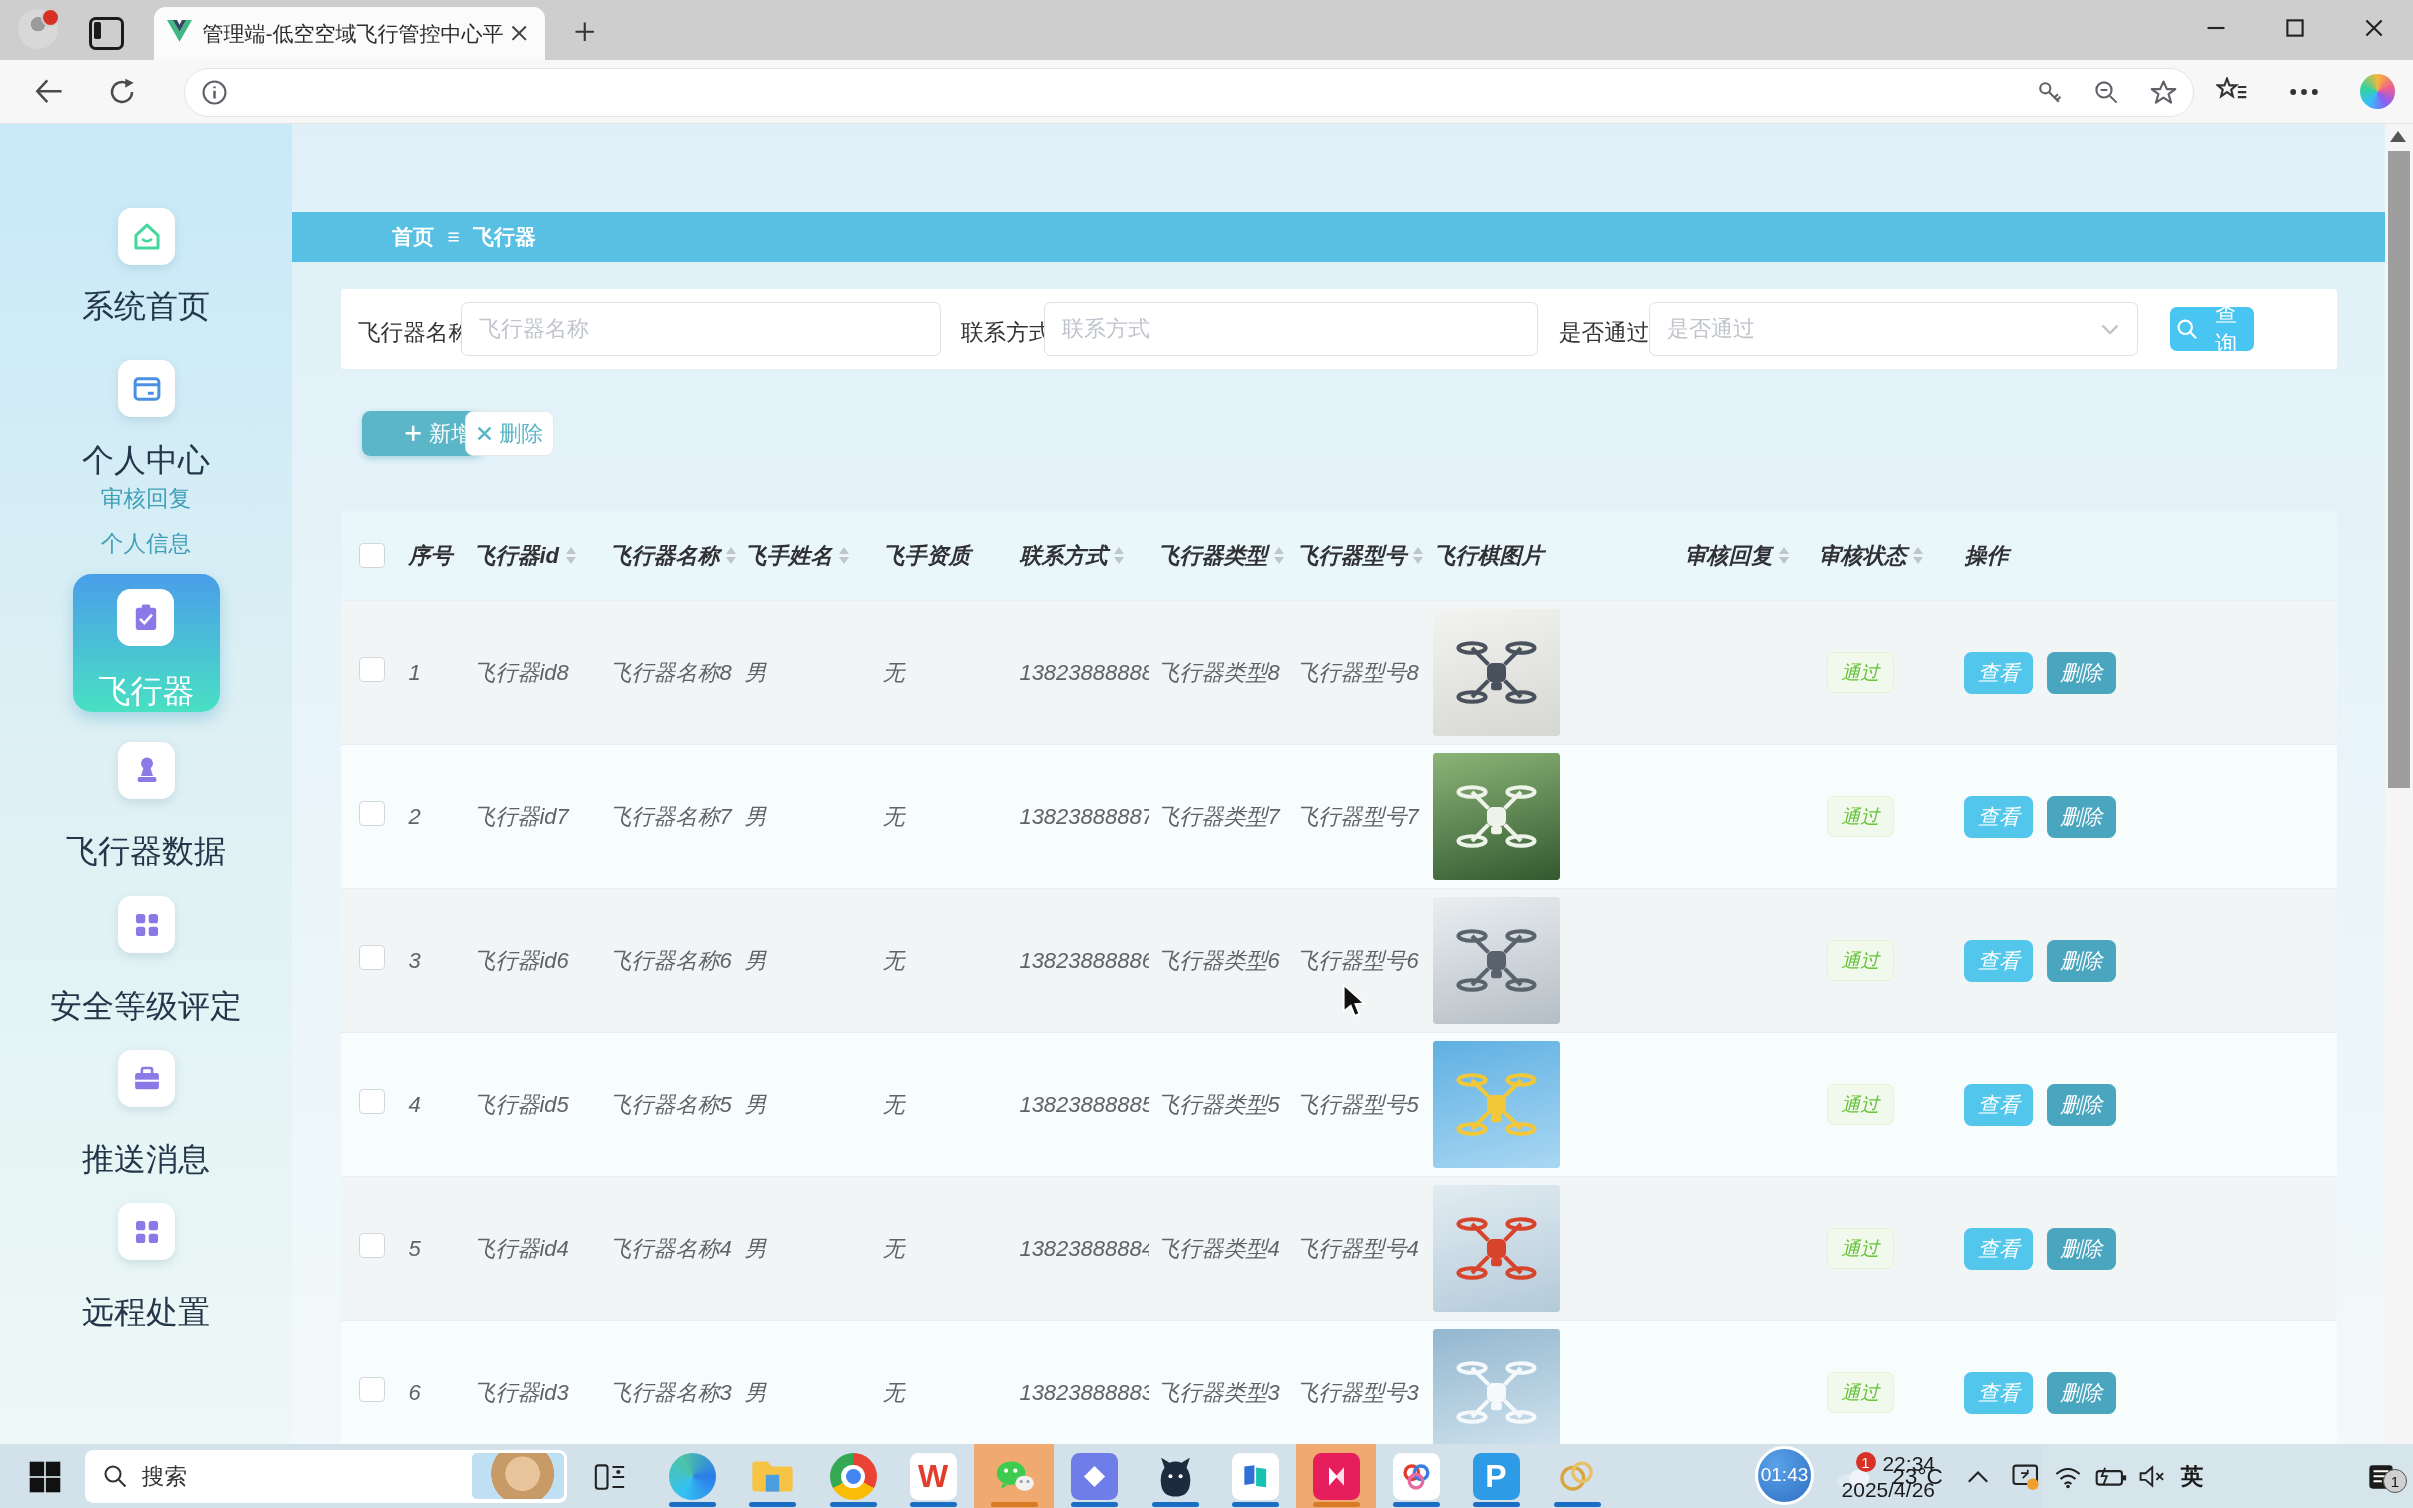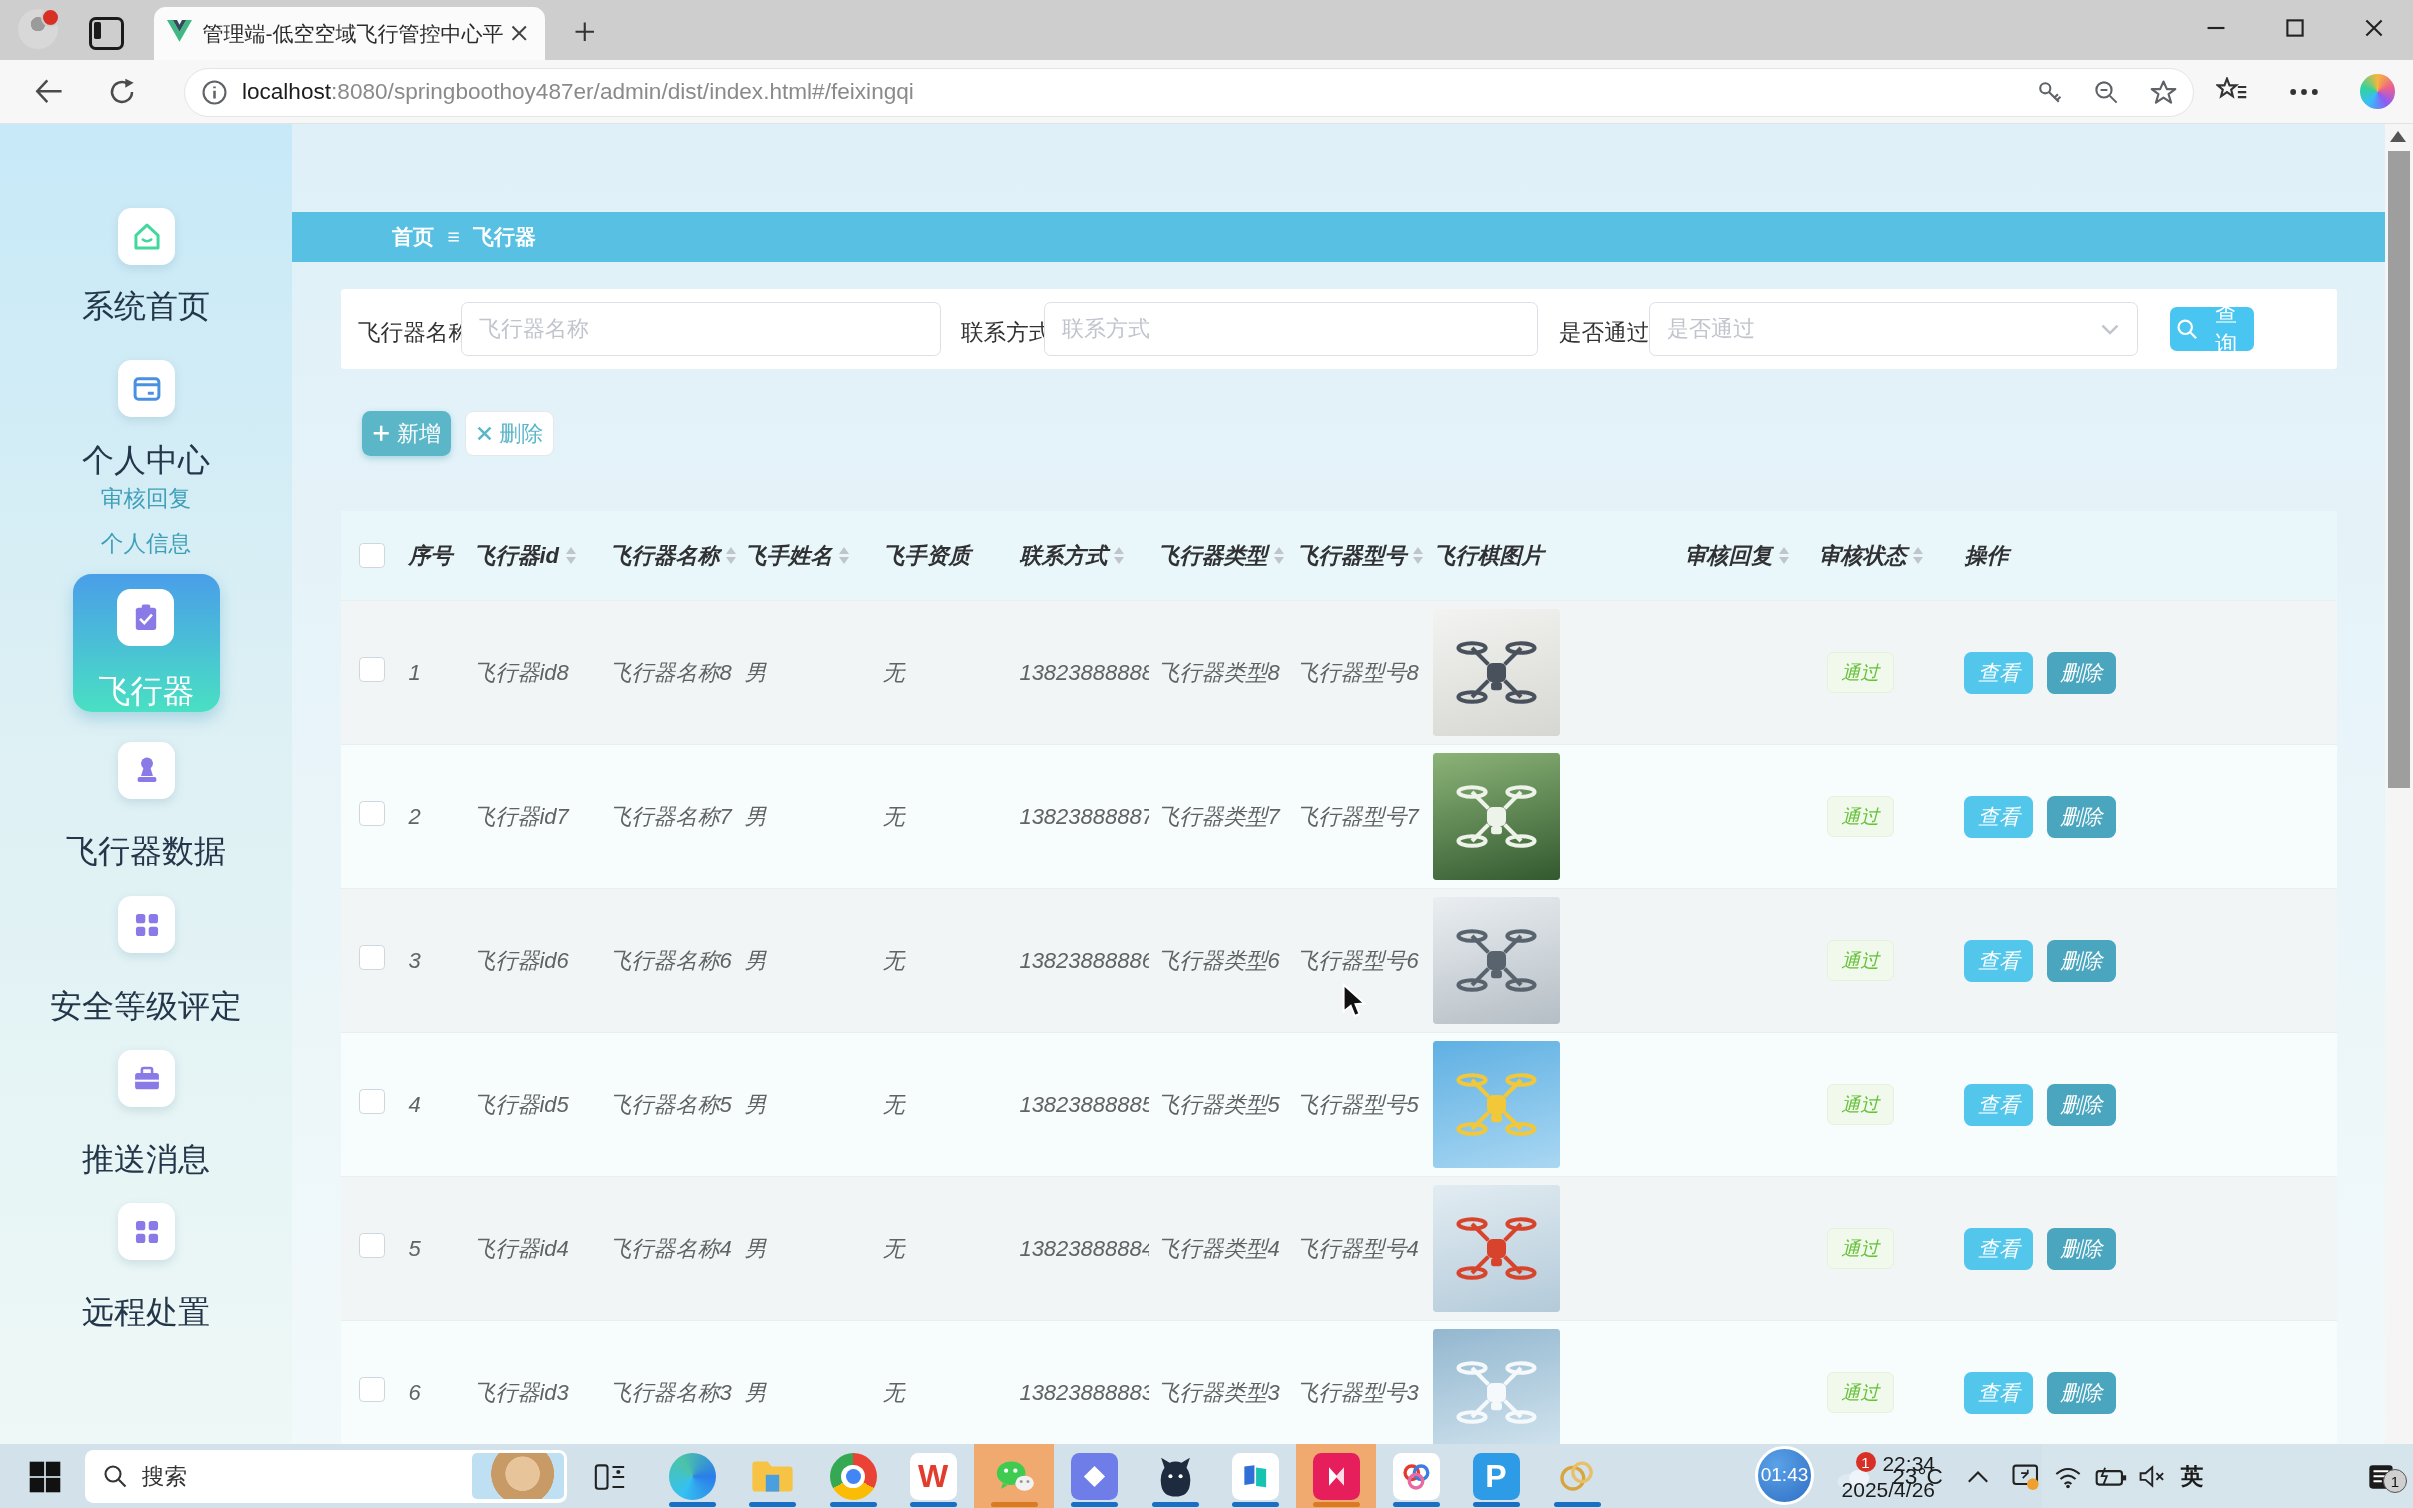--- a/index.html
+++ b/index.html
@@ -65,21 +65,21 @@
     font-size:22px;color:#333;padding:0 17px;box-sizing:border-box;font-family:inherit;}
   .f-input::placeholder{color:#c0c4cc;}
   .f-select{position:absolute;top:13.4px;height:54px;border:1.7px solid #dcdfe6;border-radius:6.7px;background:#fff;
     display:flex;align-items:center;padding:0 17px;box-sizing:border-box;font-size:22px;color:#c0c4cc;}
   .f-select .chev{margin-left:auto;}
   .search-btn{position:absolute;left:1829px;top:18.4px;width:84px;height:44px;background:#49c5f1;border:none;border-radius:6.7px;
     color:#fff;font-size:22px;display:flex;align-items:center;justify-content:center;gap:6.7px;font-family:inherit;}
 
   
   .btn-add{position:absolute;left:70px;top:287px;width:89px;height:45px;background:#5bb7c8;border-radius:8.4px;
-    color:#fff;font-size:22px;display:flex;align-items:center;justify-content:center;gap:6.7px;box-shadow:0 2.5px 6.7px rgba(90,170,190,.4);}
+    color:#fff;font-size:22px;display:flex;align-items:center;justify-content:center;gap:6.7px;box-shadow:0 2.5px 6.7px rgba(90,170,190,.4);padding-left:32px;}
   .btn-del{position:absolute;left:173px;top:287px;width:89px;height:45px;background:#ffffff;border:1.7px solid #e3e8ea;border-radius:8.4px;
     color:#5bb7c8;font-size:22px;display:flex;align-items:center;justify-content:center;gap:6.7px;box-sizing:border-box;}
 
   
   .table{position:absolute;left:49px;top:387px;width:1996px;background:#fff;}
   .trow{display:grid;grid-template-columns:59px 65px 136px 135px 138px 137px 138px 139px 137px 251px 134px 146px 1fr;
     align-items:center;border-bottom:1.7px solid #e9eef2;font-style:italic;}
   .thead{height:89px;background:#e9f6fa;}
   .thead .cell{font-weight:bold;color:#303133;font-size:22px;display:flex;align-items:center;gap:6.7px;}
   .tbody-row{height:143px;font-size:22px;color:#606266;}
@@ -184,21 +184,20 @@
           <polygon points="22,2 32,7 22,13" fill="#4b4b4b"></polygon>
         </svg>
     </div>
     <div class="addressbar">
       <span class="chrome-ico">
         <svg width="27" height="27" viewBox="0 0 32 32">
             <circle cx="16" cy="16" r="13" fill="none" stroke="#5f6368" stroke-width="2.5"></circle>
             <path d="M16 9 V11 M16 14 V23" stroke="#5f6368" stroke-width="3"></path>
           </svg>
       </span>
-      <span class="url"><span class="host">localhost</span><span class="rest">:8080/springboothoy487er/admin/dist/index.html#/feixingqi</span></span>
       <span class="bar-right">
         <span class="chrome-ico">
           <svg width="27" height="27" viewBox="0 0 32 32">
               <circle cx="11" cy="11" r="6" fill="none" stroke="#5f6368" stroke-width="2.5"></circle>
               <path d="M15 15 L27 27 M22 22 L26 18 M25 25 L29 21" stroke="#5f6368" stroke-width="2.5" fill="none"></path>
             </svg>
         </span>
         <span class="chrome-ico">
           <svg width="27" height="27" viewBox="0 0 32 32">
               <circle cx="13" cy="13" r="9" fill="none" stroke="#5f6368" stroke-width="2.5"></circle>

